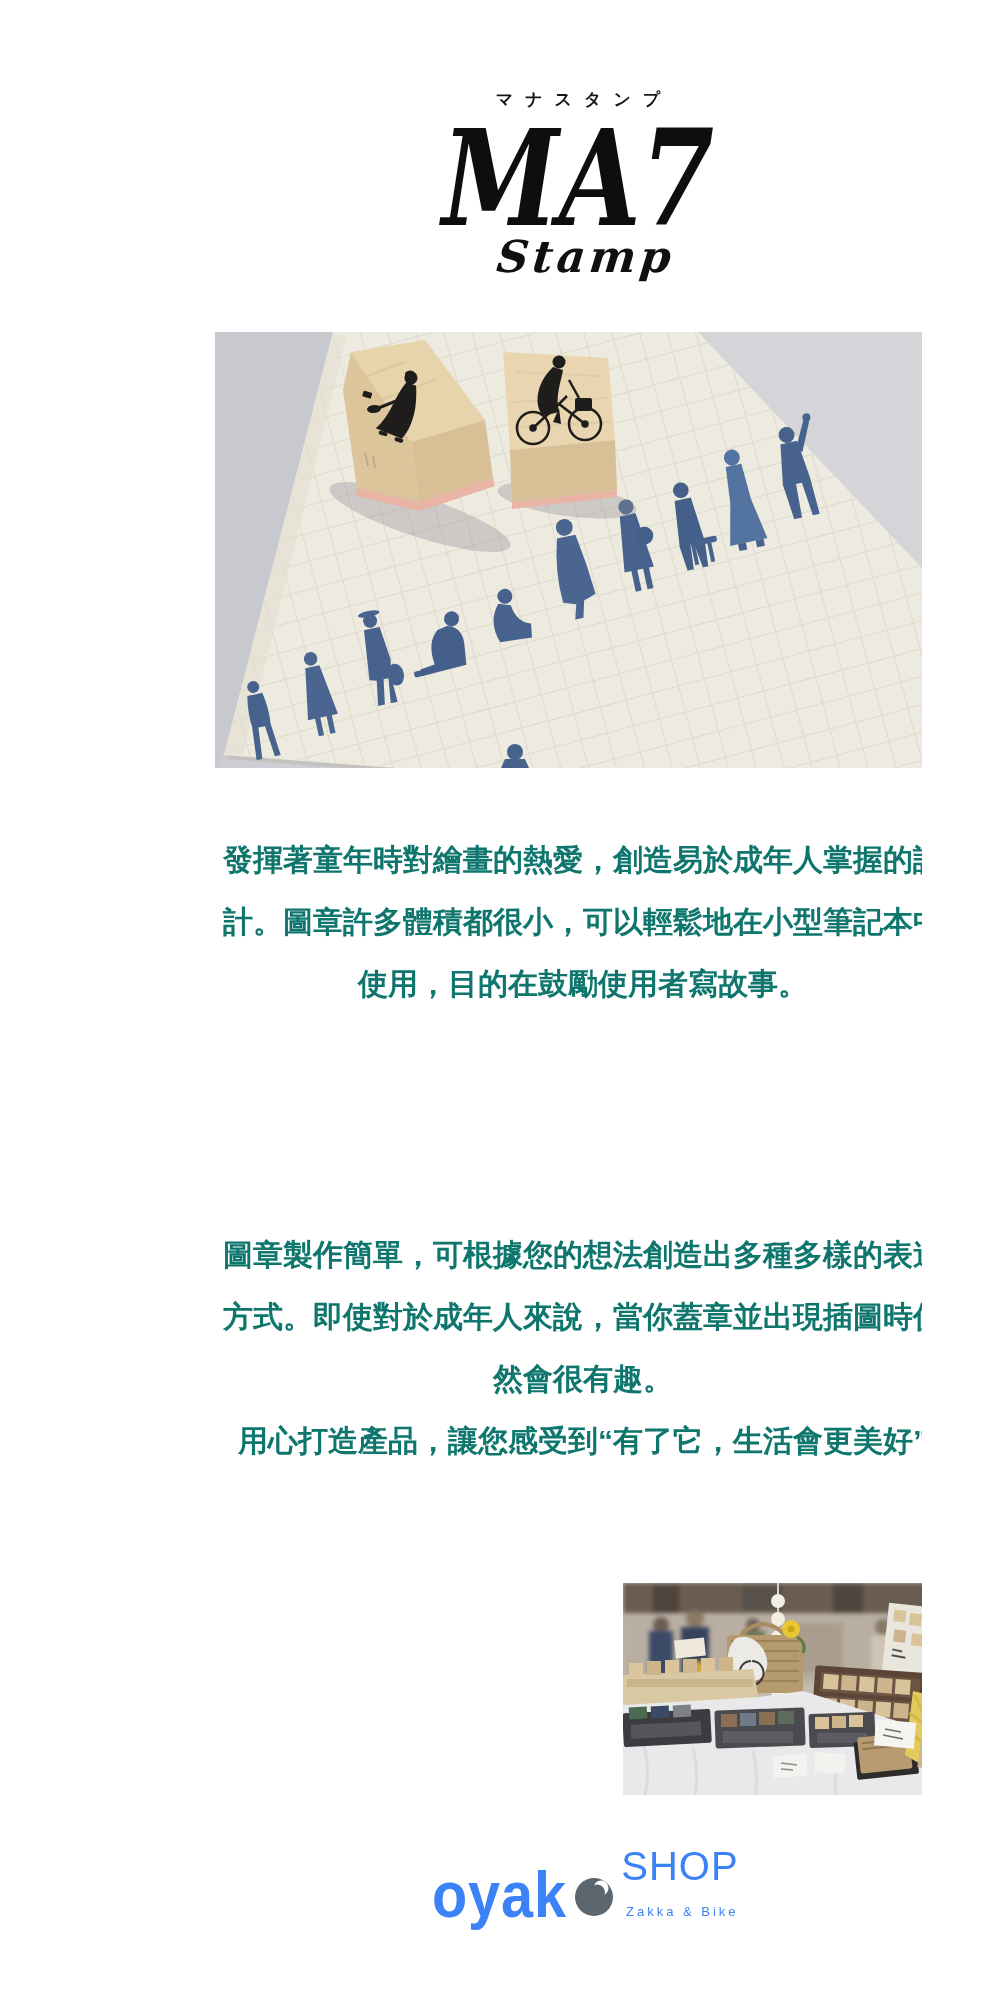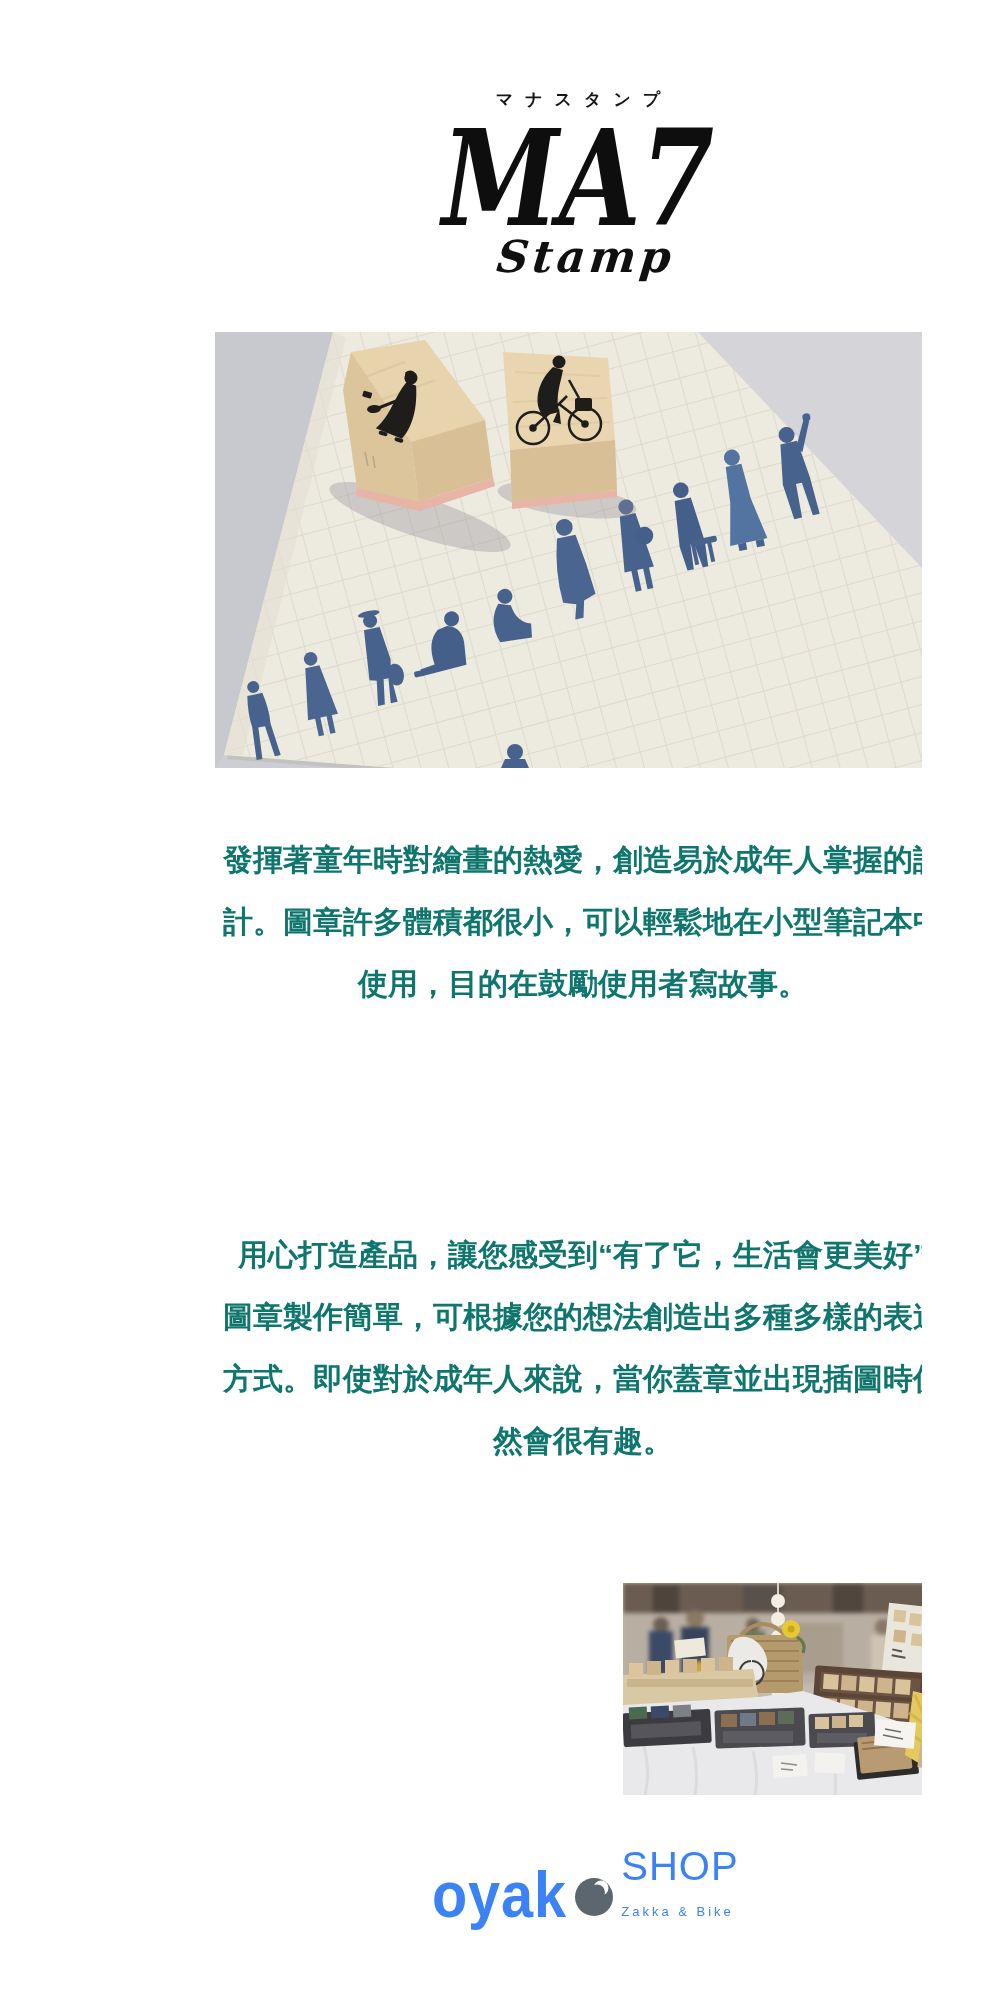--- a/index.html
+++ b/index.html
@@ -27,21 +27,21 @@
   .text-block p{margin:0;}
   .block-1{top:829px;}
   .block-2{top:1224px;}
 
   
   .footer-logo{position:absolute;top:1848px;left:0;width:1000px;display:flex;
                justify-content:center;align-items:flex-end;gap:7px;color:#3b82f6;}
   .brand-word{font-size:64px;font-weight:700;letter-spacing:1px;line-height:48px;
               transform:scaleX(0.9);transform-origin:right bottom;}
   .o-icon{width:40px;height:40px;margin-bottom:2px;}
-  .shop-block{display:flex;flex-direction:column;align-items:flex-start;margin-bottom:0px;}
+  .shop-block{display:flex;flex-direction:column;align-items:flex-end;margin-bottom:0px;}
   .shop-word{font-size:40px;font-weight:400;letter-spacing:1px;line-height:36px;}
   .shop-line{height:2px;background:#5b666e;margin-top:2px;}
   .shop-tag{font-size:13px;font-weight:400;letter-spacing:3px;margin-top:16px;white-space:nowrap;}
 </style>
 </head>
 <body>
 
 <div class="canvas">
 
   <div class="header-logo">
@@ -311,22 +311,22 @@
         </g>
       </g>
     </svg>
   </div>
 
   <div class="text-block block-1">
     <p>發揮著童年時對繪畫的熱愛，創造易於成年人掌握的設計。圖章許多體積都很小，可以輕鬆地在小型筆記本中使用，目的在鼓勵使用者寫故事。</p>
   </div>
 
   <div class="text-block block-2">
+    <p>圖章製作簡單，可根據您的想法創造出多種多樣的表達方式。即使對於成年人來說，當你蓋章並出現插圖時仍然會很有趣。</p>
     <p>用心打造產品，讓您感受到“有了它，生活會更美好”</p>
-    <p>圖章製作簡單，可根據您的想法創造出多種多樣的表達方式。即使對於成年人來說，當你蓋章並出現插圖時仍然會很有趣。</p>
   </div>
 
   <div class="market-photo">
     <svg viewBox="0 0 323 212" width="323" height="212">
       <rect x="0" y="0" width="323" height="212" fill="#c3bab0"></rect>
 
       <g style="filter:blur(2px)">
         <rect x="0" y="0" width="323" height="34" fill="#6a5c50"></rect>
         <rect x="30" y="2" width="26" height="28" fill="#4e443c"></rect>
         <rect x="120" y="2" width="40" height="26" fill="#58504a"></rect>

